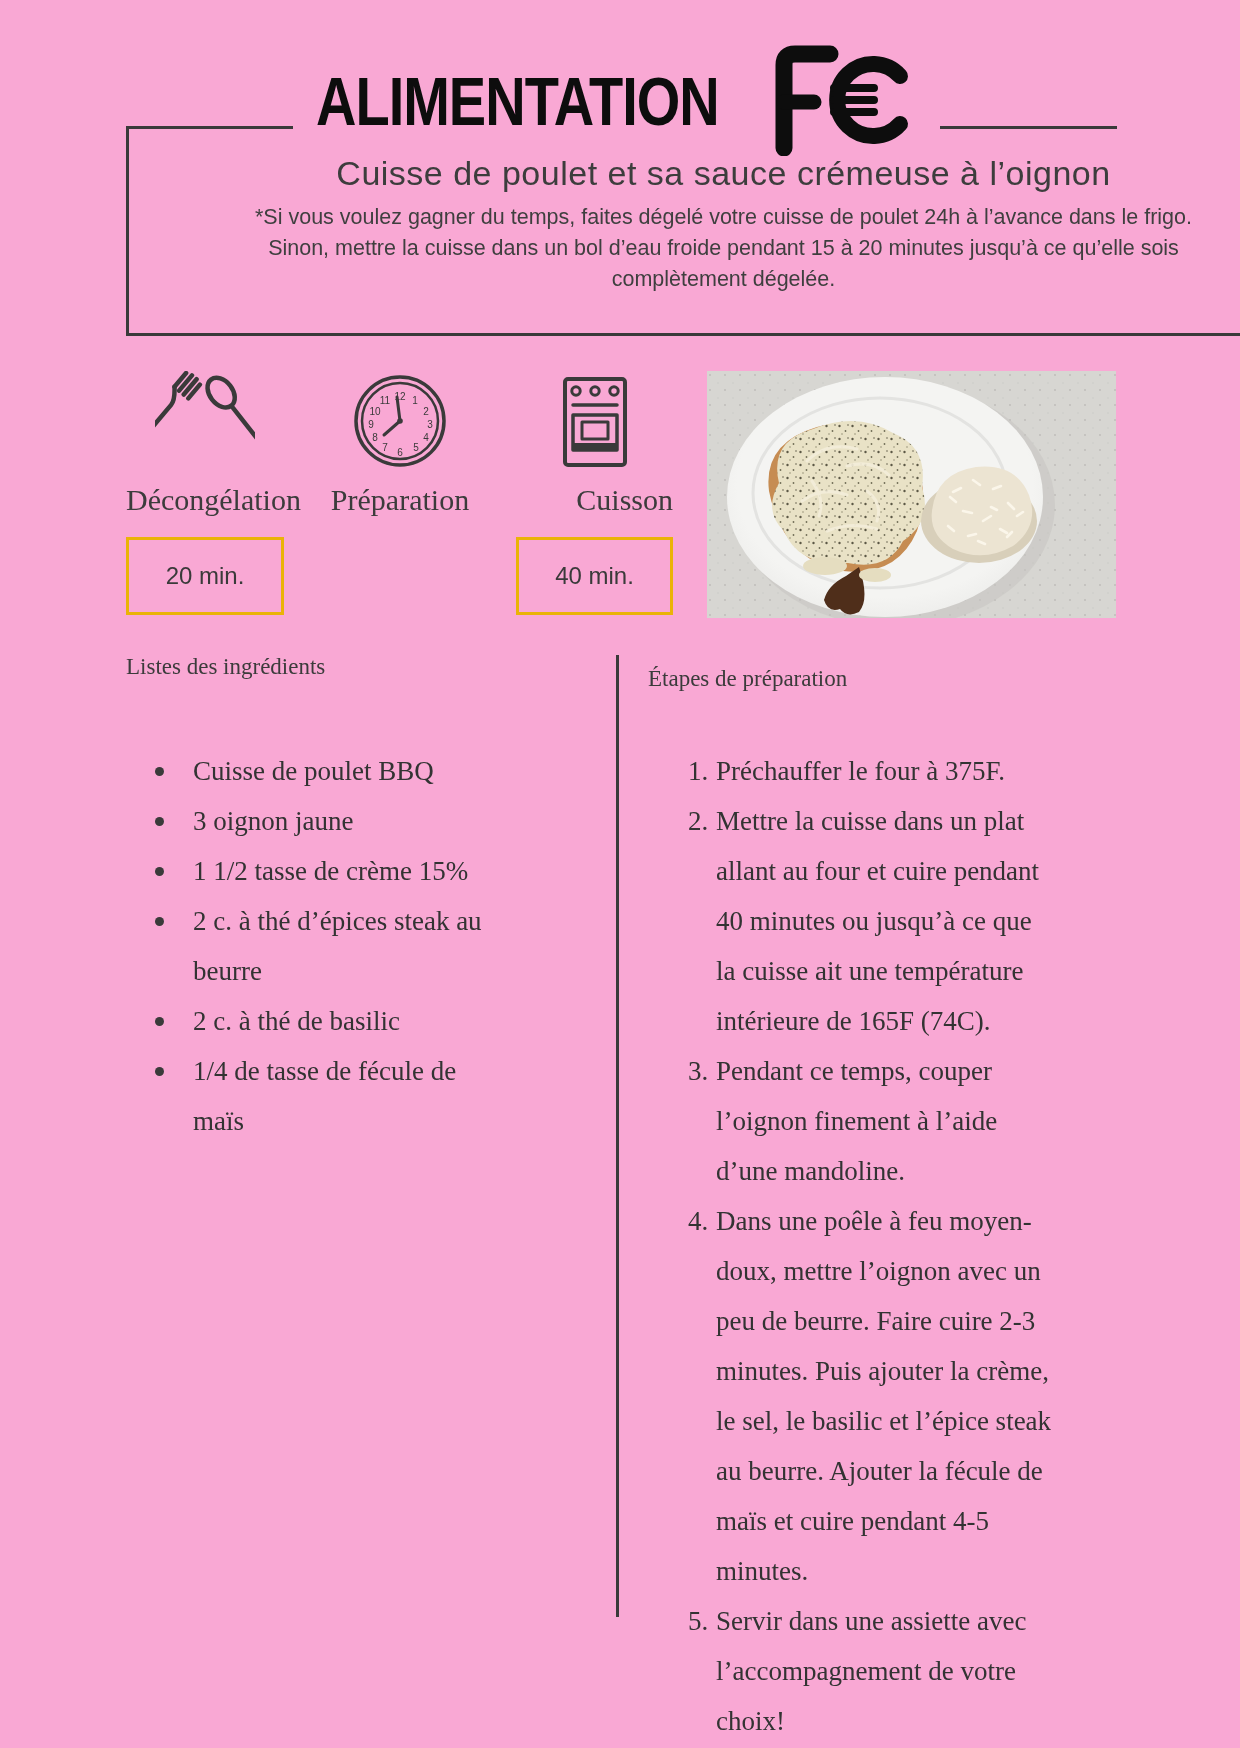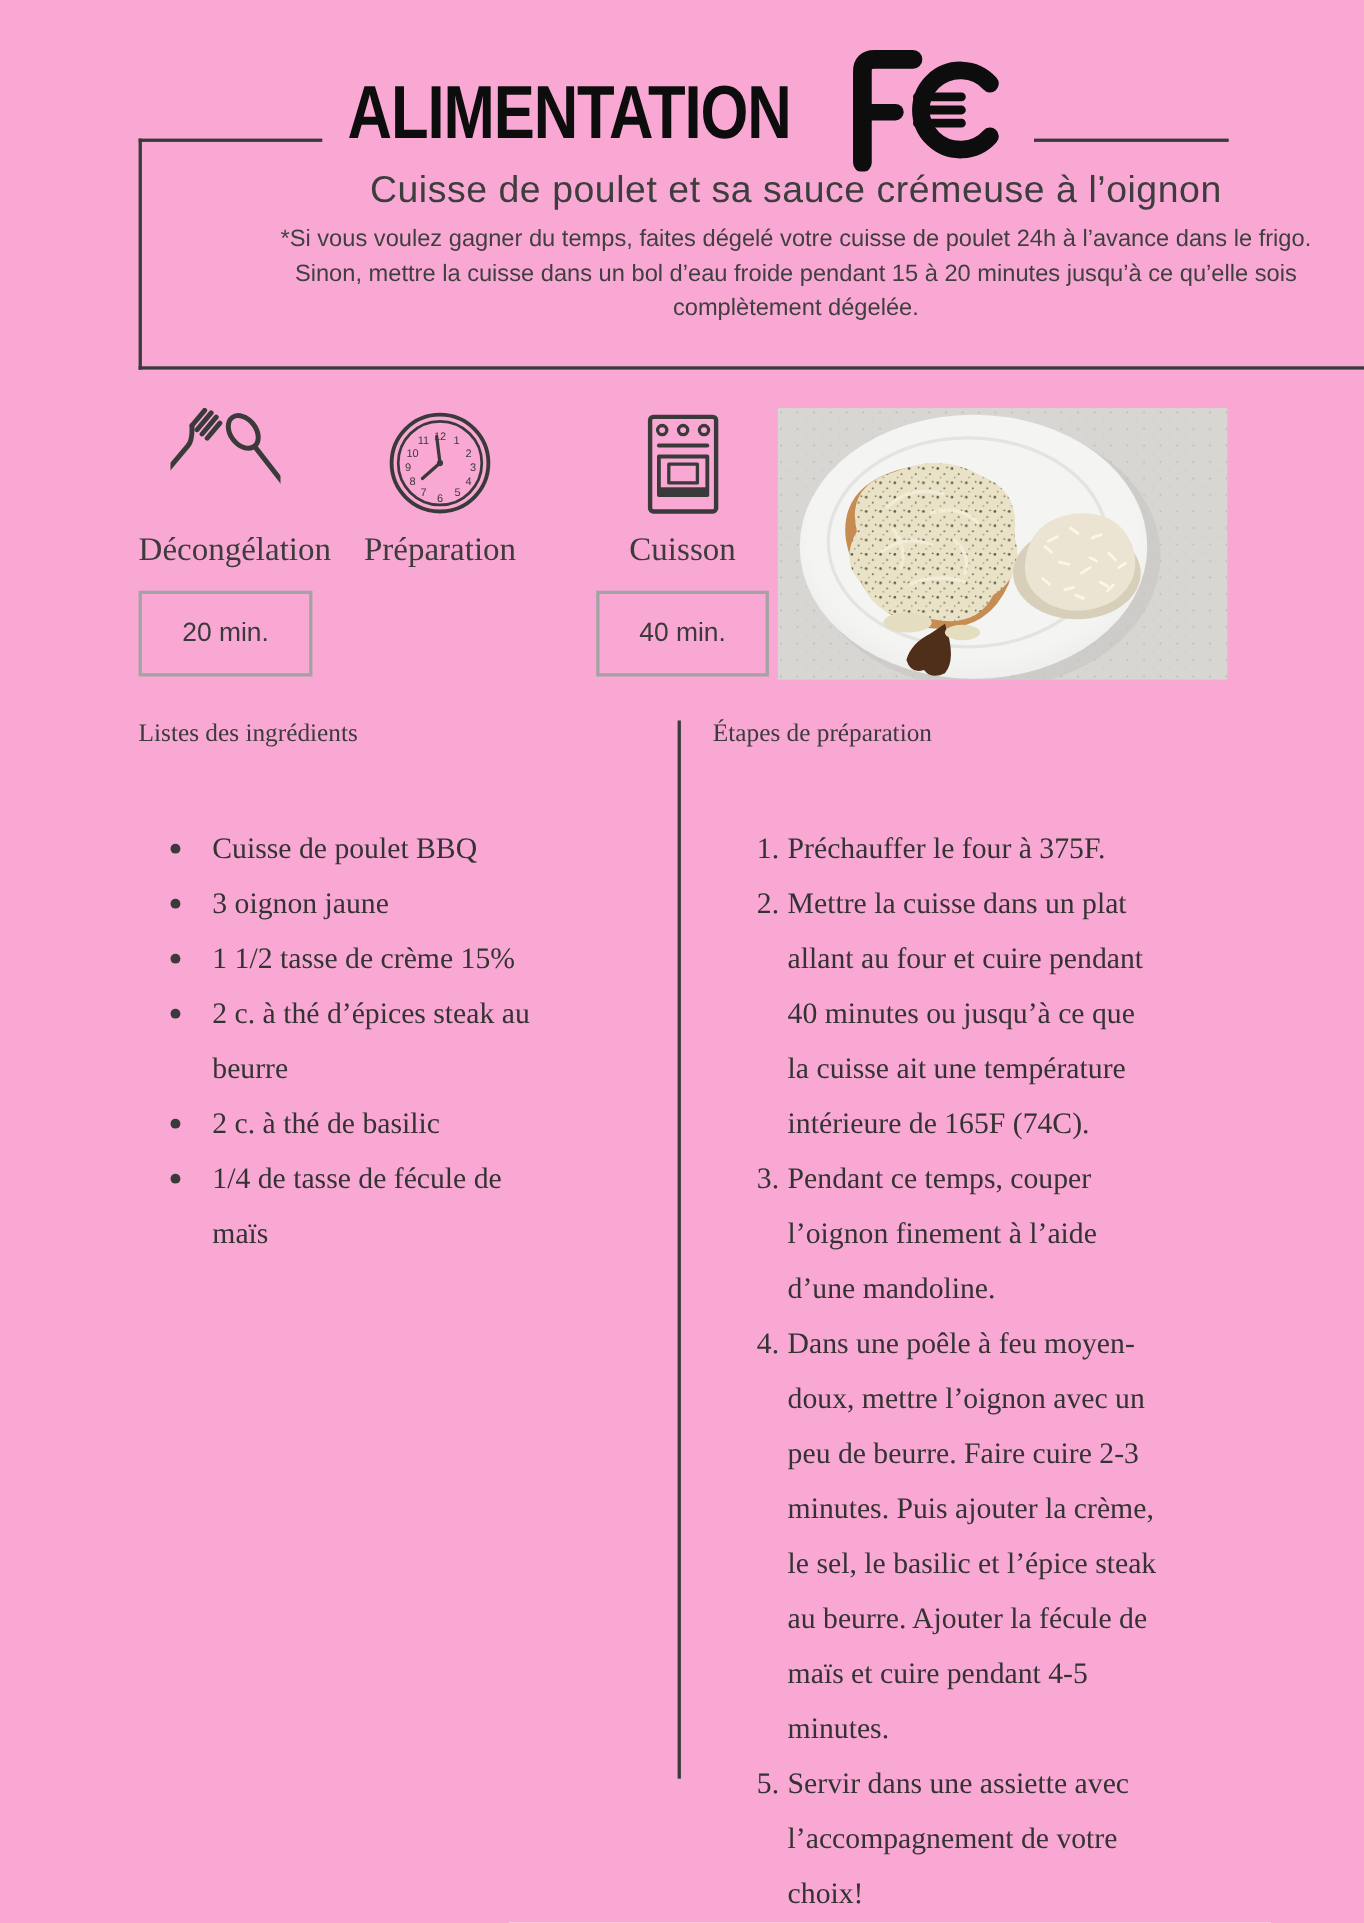--- a/index.html
+++ b/index.html
@@ -22,35 +22,35 @@
                 font-family:"Liberation Sans","DejaVu Sans",sans-serif;
                 font-size:34px;letter-spacing:0.5px;color:#3d3d3d;white-space:nowrap;}
   .note{margin:9px auto 0;width:945px;text-align:center;
         font-family:"Liberation Sans","DejaVu Sans",sans-serif;
         font-size:21.5px;line-height:31px;color:#3f3f3f;}
 
   
   .info-col{position:absolute;top:371px;text-align:center;}
   .col-1{left:126px;width:158px;}
   .col-2{left:322px;width:156px;}
-  .col-3{left:542px;width:157px;}
+  .col-3{left:516px;width:157px;text-align:right;}
   .icon-slot{height:100px;display:flex;align-items:center;justify-content:center;}
   .info-label{margin-top:12px;font-size:30px;line-height:34px;color:#3c3c3c;white-space:nowrap;}
-  .time-box{margin-top:20px;height:78px;box-sizing:border-box;border:3px solid #a3a3a3;
+  .time-box{margin-top:20px;height:78px;box-sizing:border-box;border:3px solid #eab308;
             display:flex;align-items:center;justify-content:center;
             font-family:"Liberation Sans","DejaVu Sans",sans-serif;font-size:24px;color:#3a3a3a;}
 
   
   .photo{position:absolute;left:707px;top:371px;width:409px;height:247px;}
 
   
   .col-heading{position:absolute;top:648px;width:240px;font-size:23px;line-height:37px;
                font-weight:normal;margin:0;color:#3b3b3b;}
   .heading-left{left:126px;}
-  .heading-right{left:648px;}
+  .heading-right{left:648px;margin-top:12px;}
   .divider{position:absolute;left:616px;top:655px;width:3px;height:962px;background:#3a3a3a;}
 
   ul.ingredients{position:absolute;left:152px;top:746px;width:352px;margin:0;padding:0;list-style:none;}
   ul.ingredients li{position:relative;padding-left:41px;font-size:27px;line-height:50px;color:#333;}
   ul.ingredients li::before{content:"";position:absolute;left:3px;top:21px;width:9px;height:9px;
                             border-radius:50%;background:#3a3a3a;}
 
   ol.steps{position:absolute;left:688px;top:746px;width:368px;margin:0;padding:0;list-style:none;}
   ol.steps li{position:relative;padding-left:28px;font-size:27px;line-height:50px;color:#333;}
   ol.steps .num{position:absolute;left:0;top:0;}

